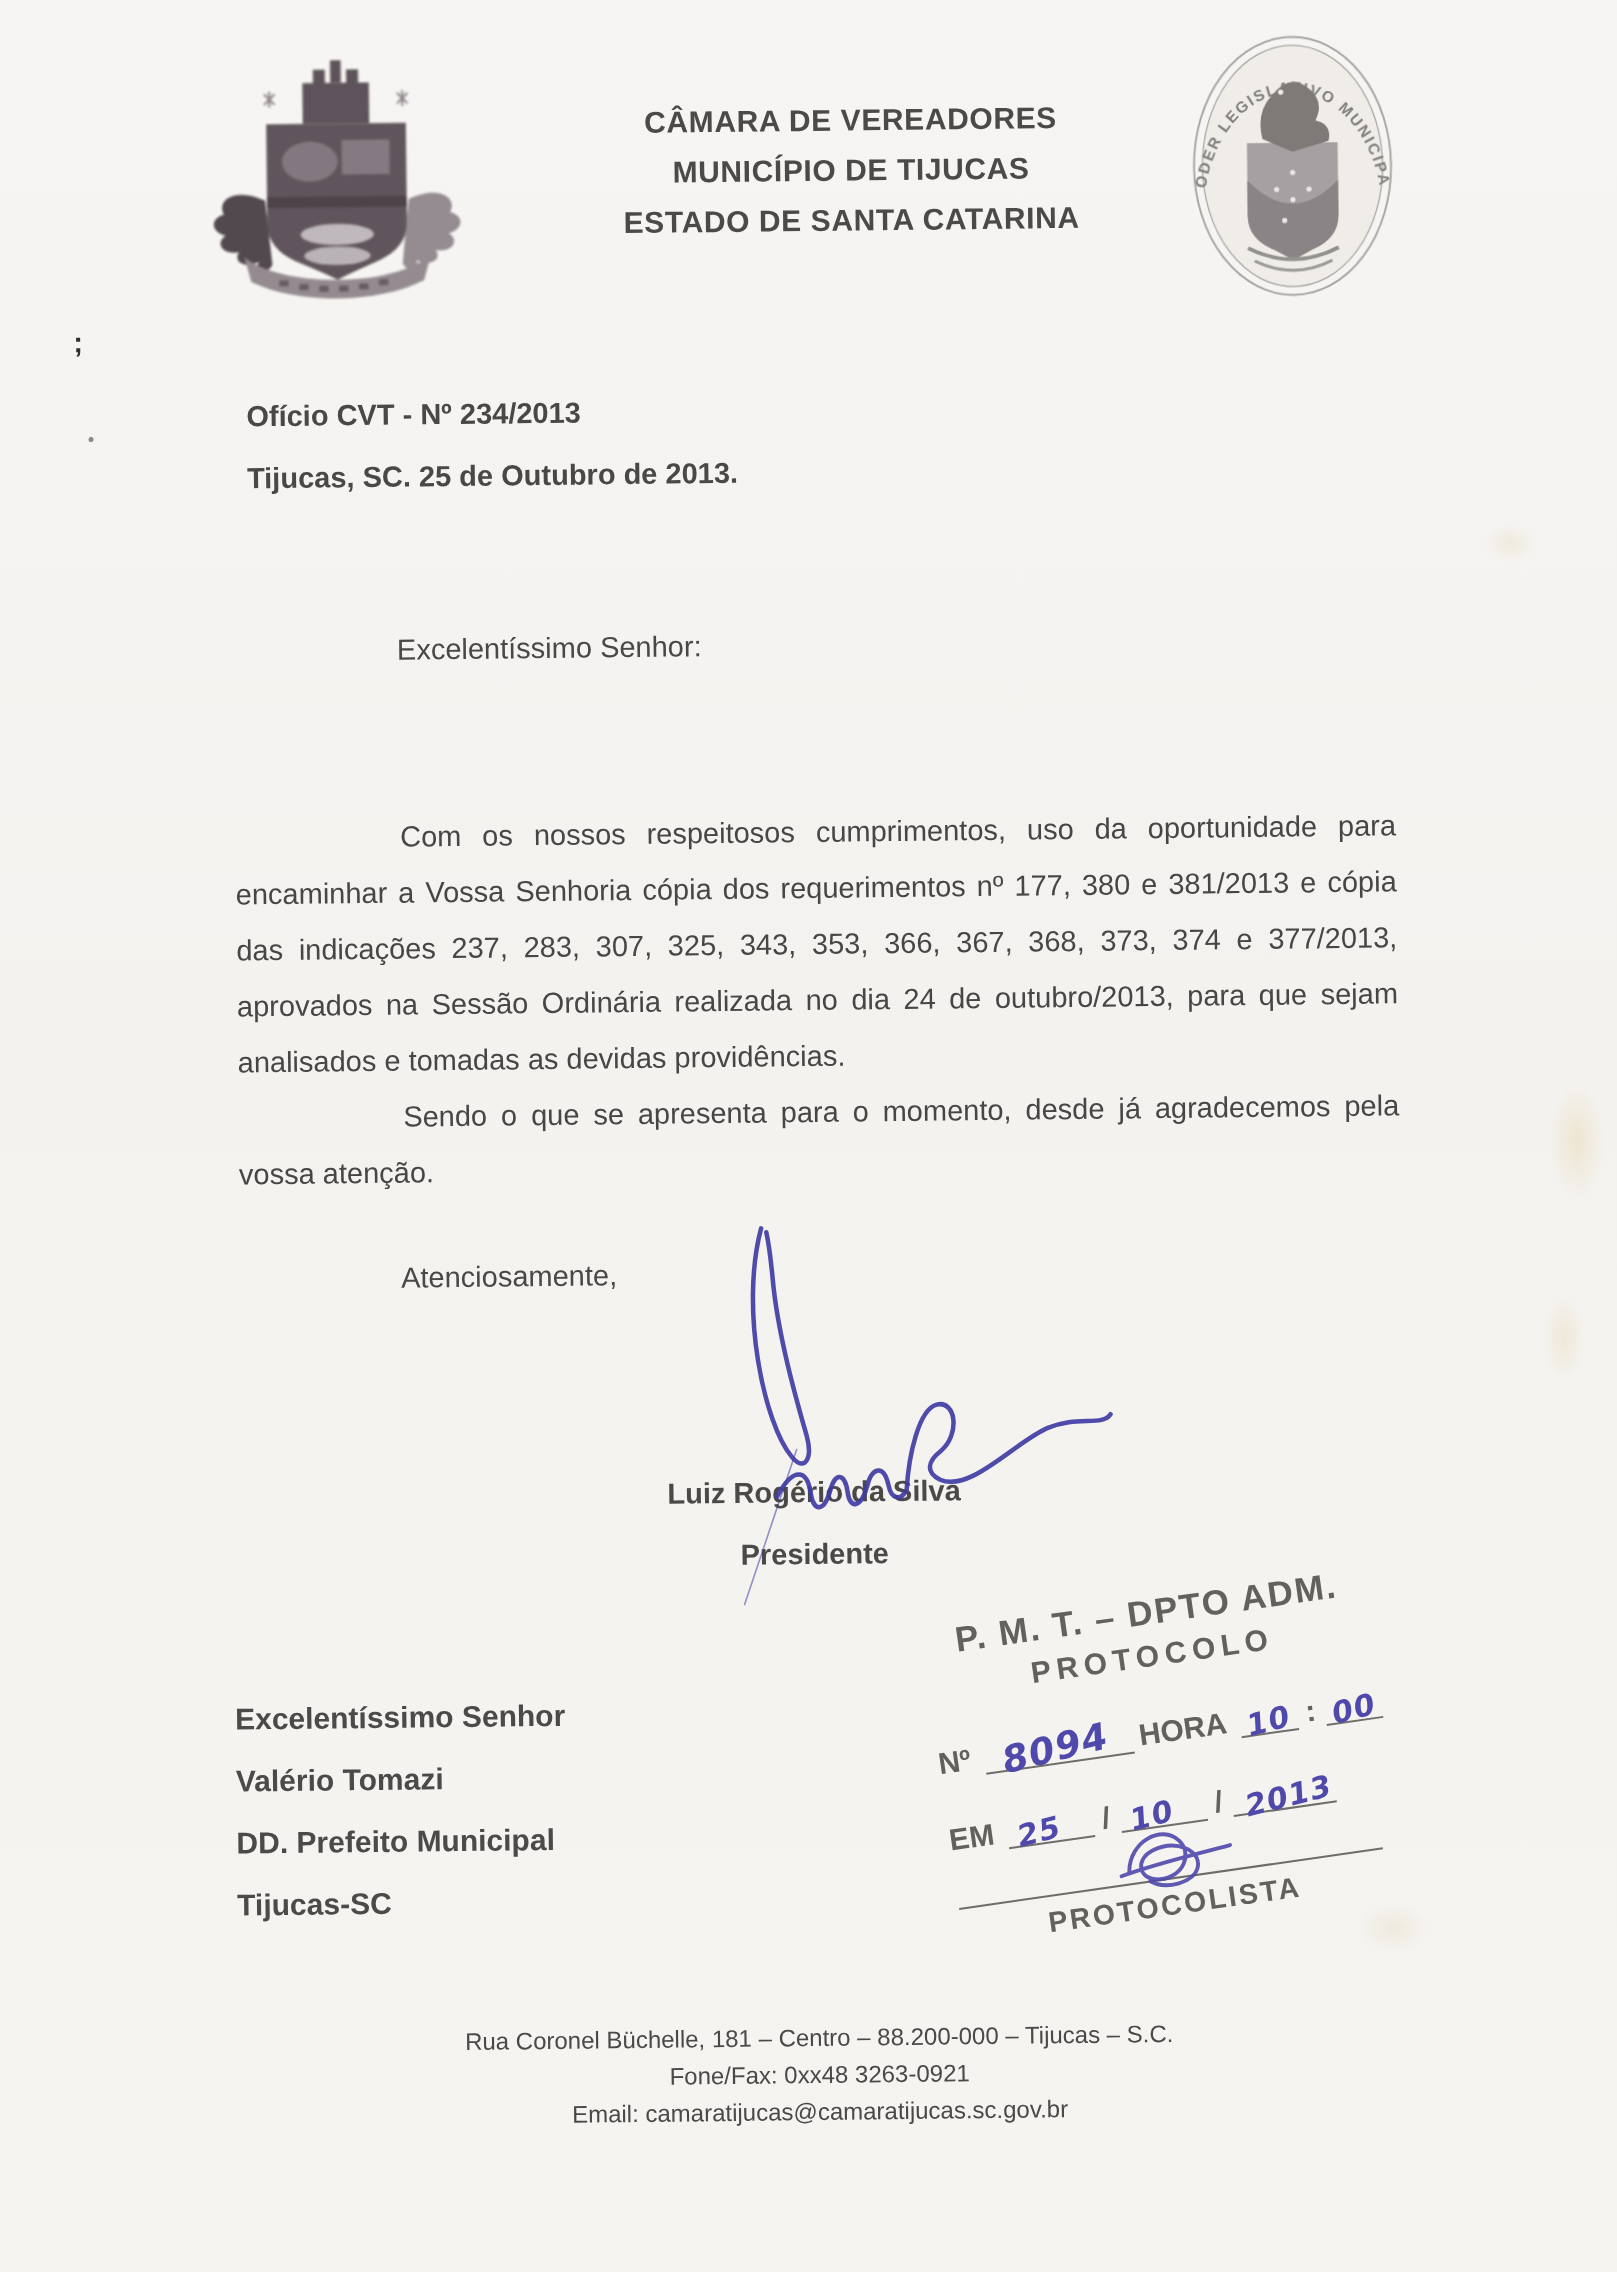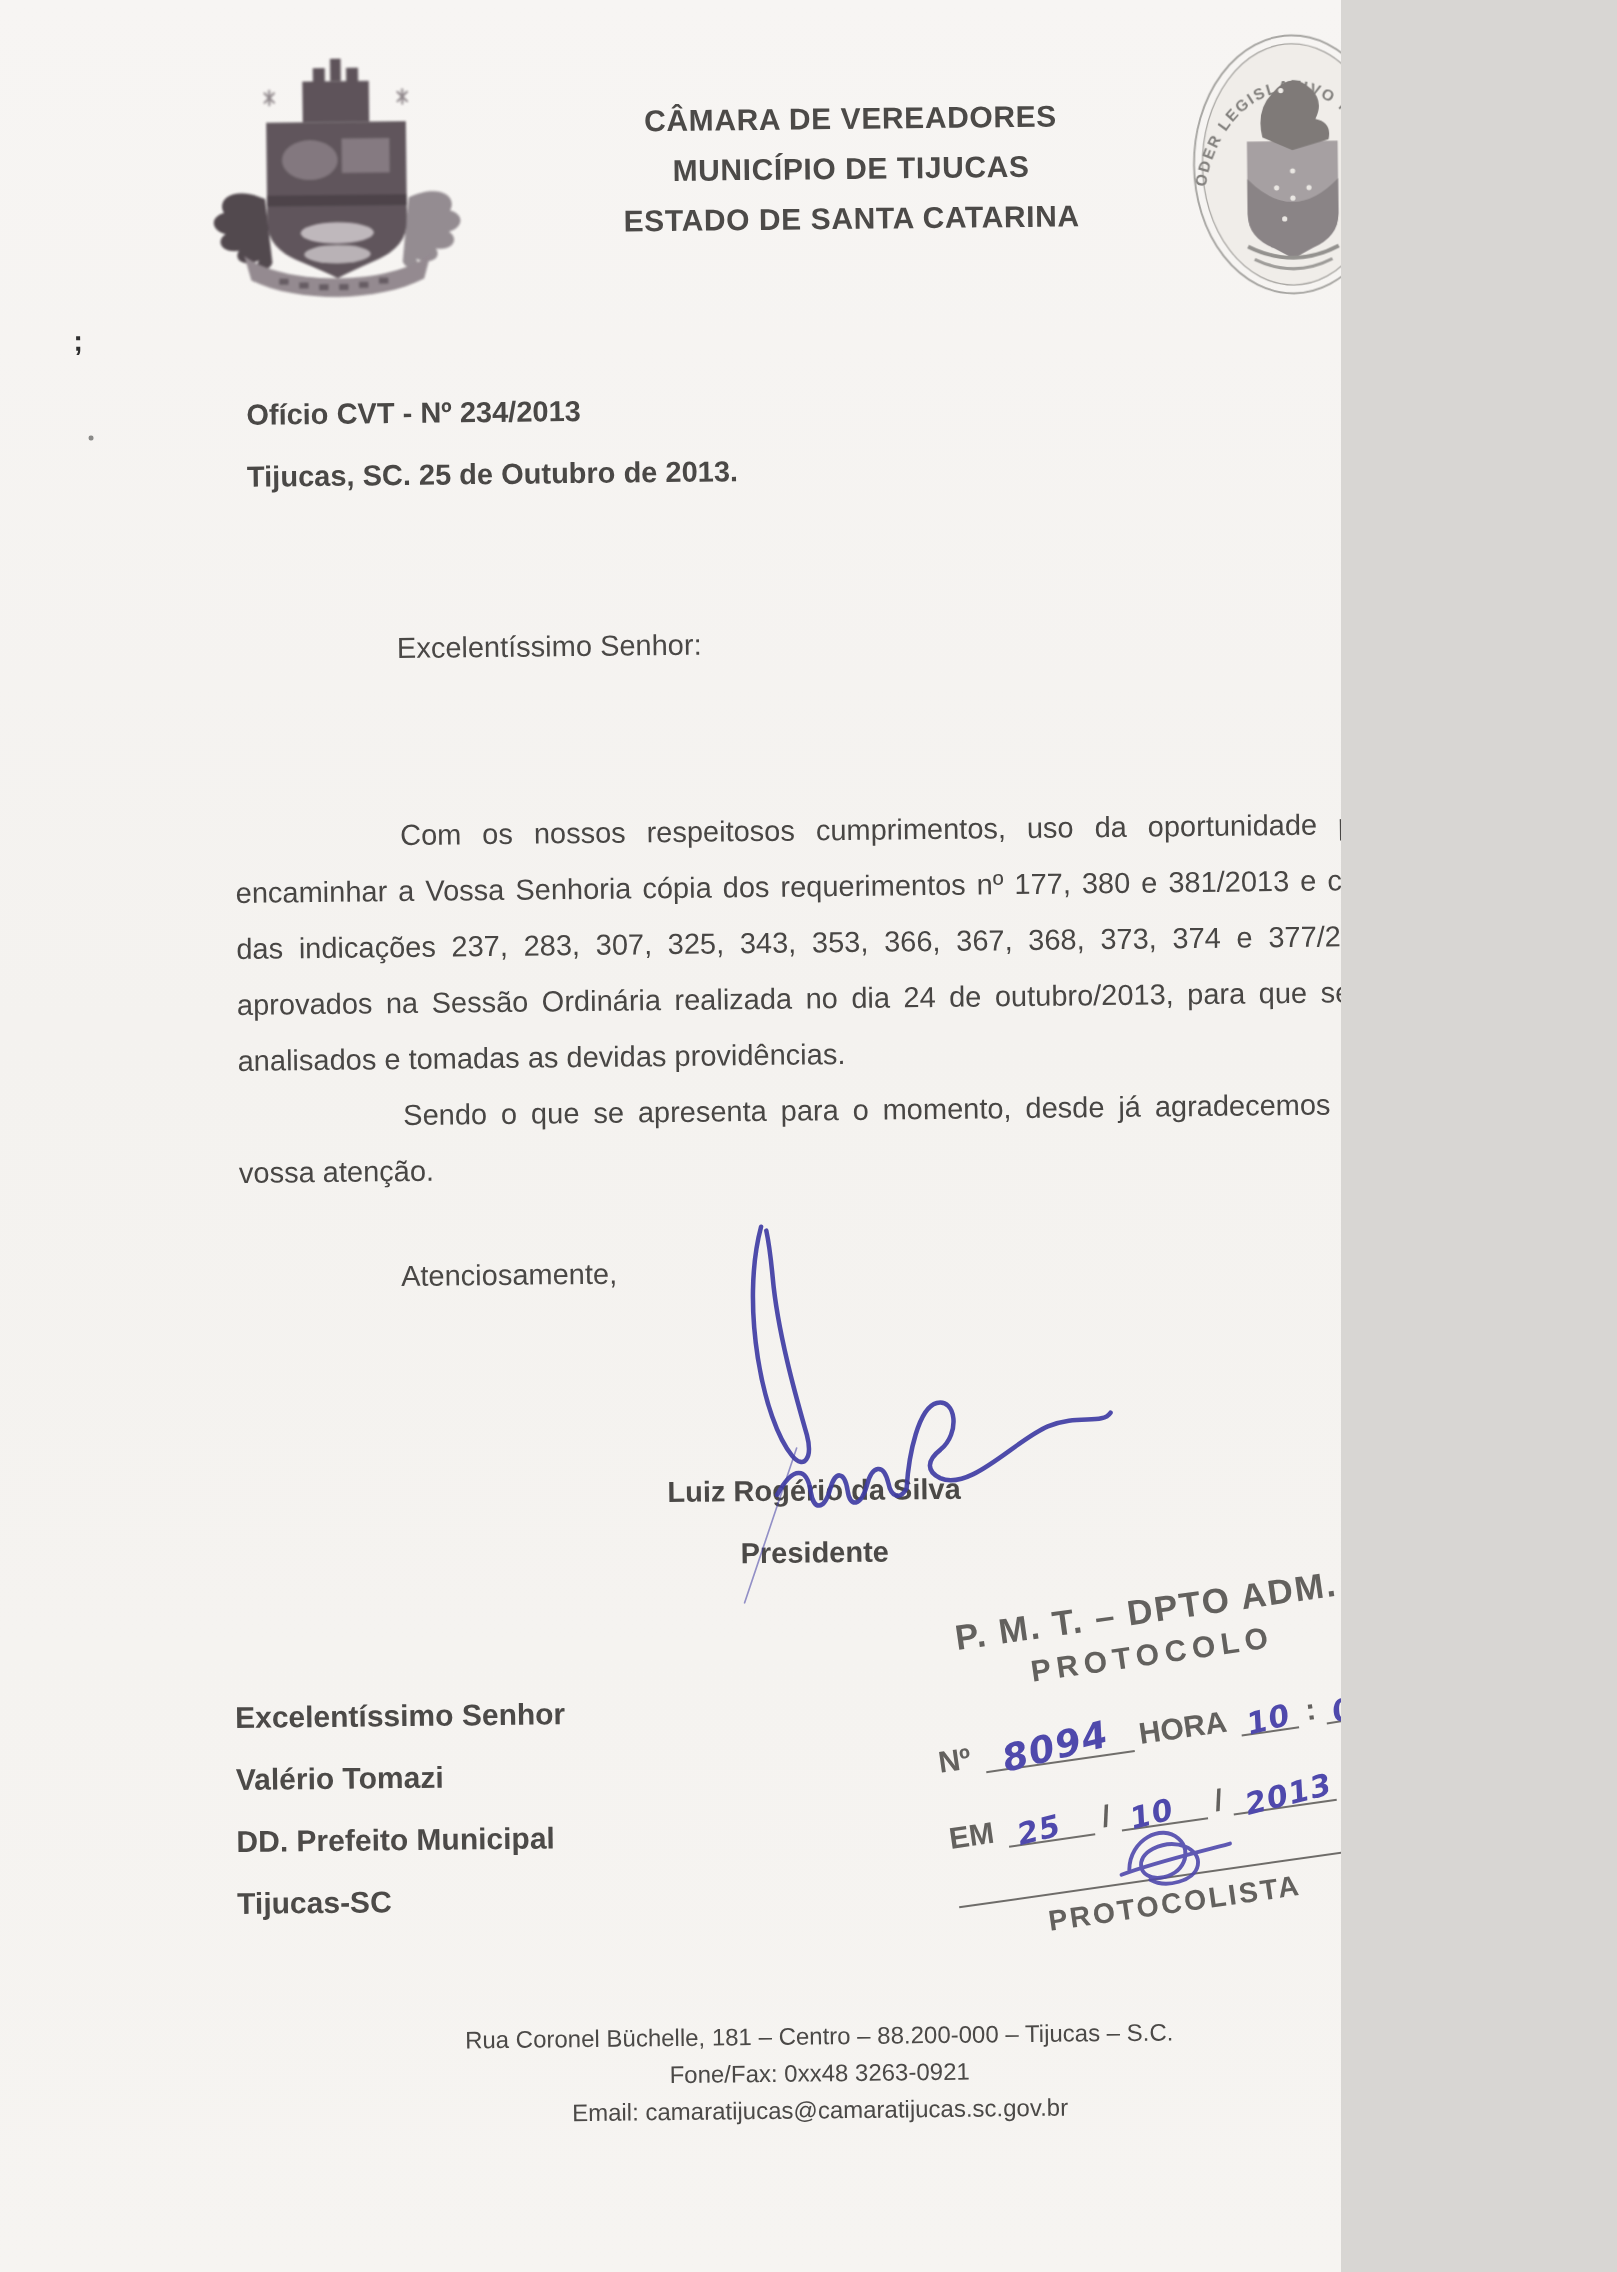--- a/index.html
+++ b/index.html
@@ -1,18 +1,18 @@
 <!DOCTYPE html>
 <html style="font-size:10.4px"><head>
 <meta charset="utf-8">
 <title>Document</title>
 <style>
   html,body{margin:0;padding:0;background:#d8d6d3;}
   .page{
-    position:relative; width:1341px; height:2273px; overflow:hidden;
+    position:relative; width:1617px; height:2273px; overflow:hidden;
     font-family:"Liberation Sans", sans-serif; color:#474543;
     background:
       radial-gradient(39px 84px at 1577px 1141px, rgba(216,192,118,.26), rgba(216,192,118,0) 70%),
       radial-gradient(30px 62px  at 1564px 1338px, rgba(216,192,118,.20), rgba(216,192,118,0) 70%),
       radial-gradient(36px 27px  at 1510px 543px,  rgba(210,190,128,.18), rgba(210,190,128,0) 70%),
       radial-gradient(52px 36px  at 1393px 1928px, rgba(205,186,124,.16), rgba(205,186,124,0) 70%),
       linear-gradient(180deg,#f7f5f3 0%,#f4f2ef 45%,#f6f4f1 100%);
   }
   .skew{position:absolute; inset:0; transform:rotate(-0.65deg); transform-origin:50% 48%;}
   .abs{position:absolute;}

